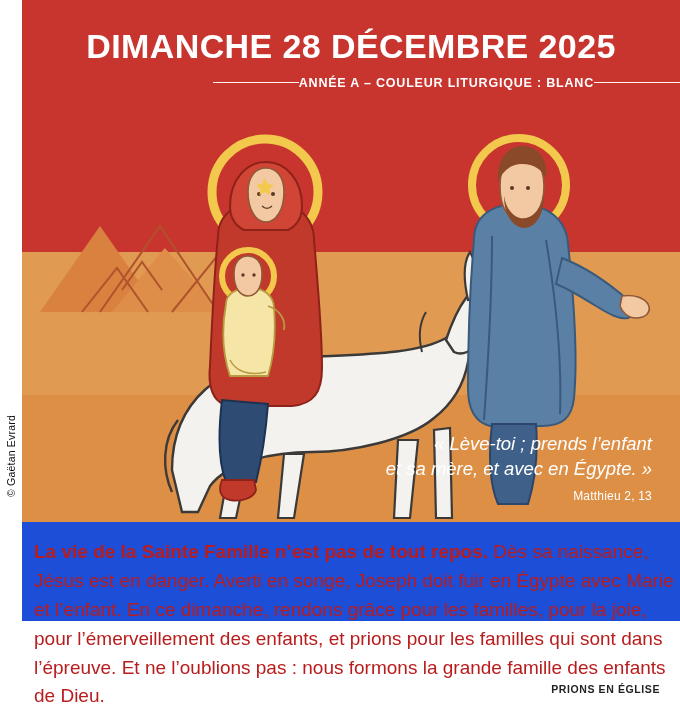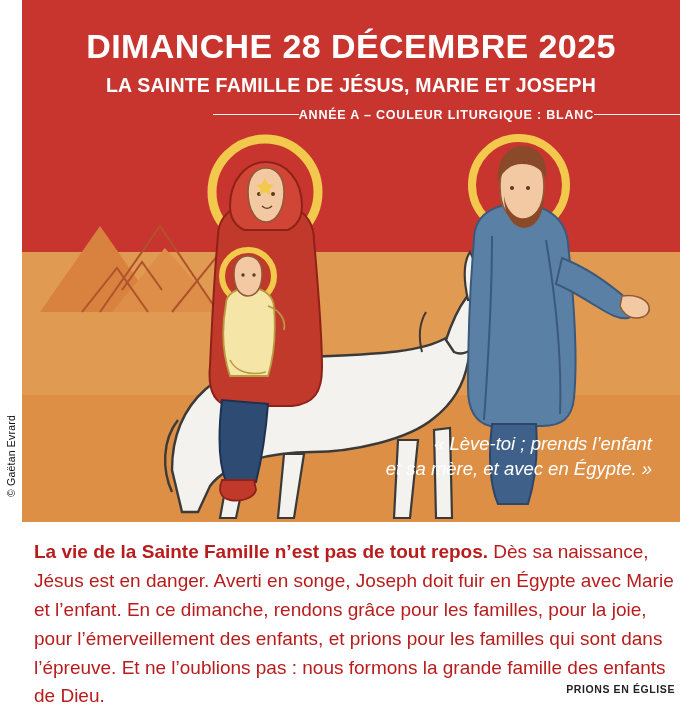--- a/index.html
+++ b/index.html
@@ -39,23 +39,23 @@
     color: #111111;
     letter-spacing: 0.2px;
   }
 
   
   .card {
     position: absolute;
     left: 22px;
     top: 0px;
     width: 658px;
-    height: 522px;
+    height: 621px;
     overflow: hidden;
-    background: #000000;
+    background: #1d4ed8;
   }
 
   
   .bg-red {
     position: absolute;
     left: 0; top: 0; width: 658px; height: 300px;
     background: #c8352f;
   }
   .bg-orange {
     position: absolute;
@@ -169,21 +169,21 @@
     width: 640px;
     font-size: 19px;
     line-height: 1.52;
     color: #b91c1c;
     text-align: left;
   }
   .body-text b { font-weight: bold; }
 
   .footer {
     position: absolute;
-    right: 5px;
+    right: 20px;
     bottom: 14px;
     font-size: 10.5px;
     font-weight: bold;
     letter-spacing: 0.6px;
     color: #222222;
   }
 </style>
 </head>
 <body>
 
@@ -288,31 +288,31 @@
       <path d="M482 196 C482 216 492 228 502 228 C514 228 522 214 522 196
                C518 214 506 220 498 218 C490 216 484 208 482 196 Z" fill="#8a4a2a"></path>
       <circle cx="490" cy="188" r="2" fill="#5a3a22"></circle>
       <circle cx="506" cy="188" r="2" fill="#5a3a22"></circle>
 
       <path d="M470 424 C466 456 468 486 476 504 L506 504 C514 478 516 450 514 424 Z" fill="#3f6088" stroke="#2b466a" stroke-width="2"></path>
     </svg>
 
     <div class="header" style="left:0; width:658px;">
       <h1 class="h-date">DIMANCHE 28 DÉCEMBRE 2025</h1>
-      <h2 class="h-feast">LA SAINTE FAMILLE DE JÉSUS, MARIE ET JOSEPH</h2>
       <div class="h-rule-wrap">
         <span class="h-rule"></span>
         <span class="h-year">ANNÉE A – COULEUR LITURGIQUE : BLANC</span>
         <span class="h-rule"></span>
       </div>
     </div>
 
     <div class="verse">
       <p class="verse-line">« Lève-toi ; prends l’enfant</p>
       <p class="verse-line">et sa mère, et avec en Égypte. »</p>
+      <div class="verse-ref">Matthieu 2, 13</div>
     </div>
   </div>
 
   <div class="body-text">
     <b>La vie de la Sainte Famille n’est pas de tout repos.</b><span> Dès sa naissance, Jésus est en danger. Averti en songe, Joseph doit fuir en Égypte avec Marie et l’enfant. En ce dimanche, rendons grâce pour les familles, pour la joie, pour l’émerveillement des enfants, et prions pour les familles qui sont dans l’épreuve. Et ne l’oublions pas : nous formons la grande famille des enfants de Dieu.</span>
   </div>
 
   <div class="footer">PRIONS EN ÉGLISE</div>
 
 </div>

